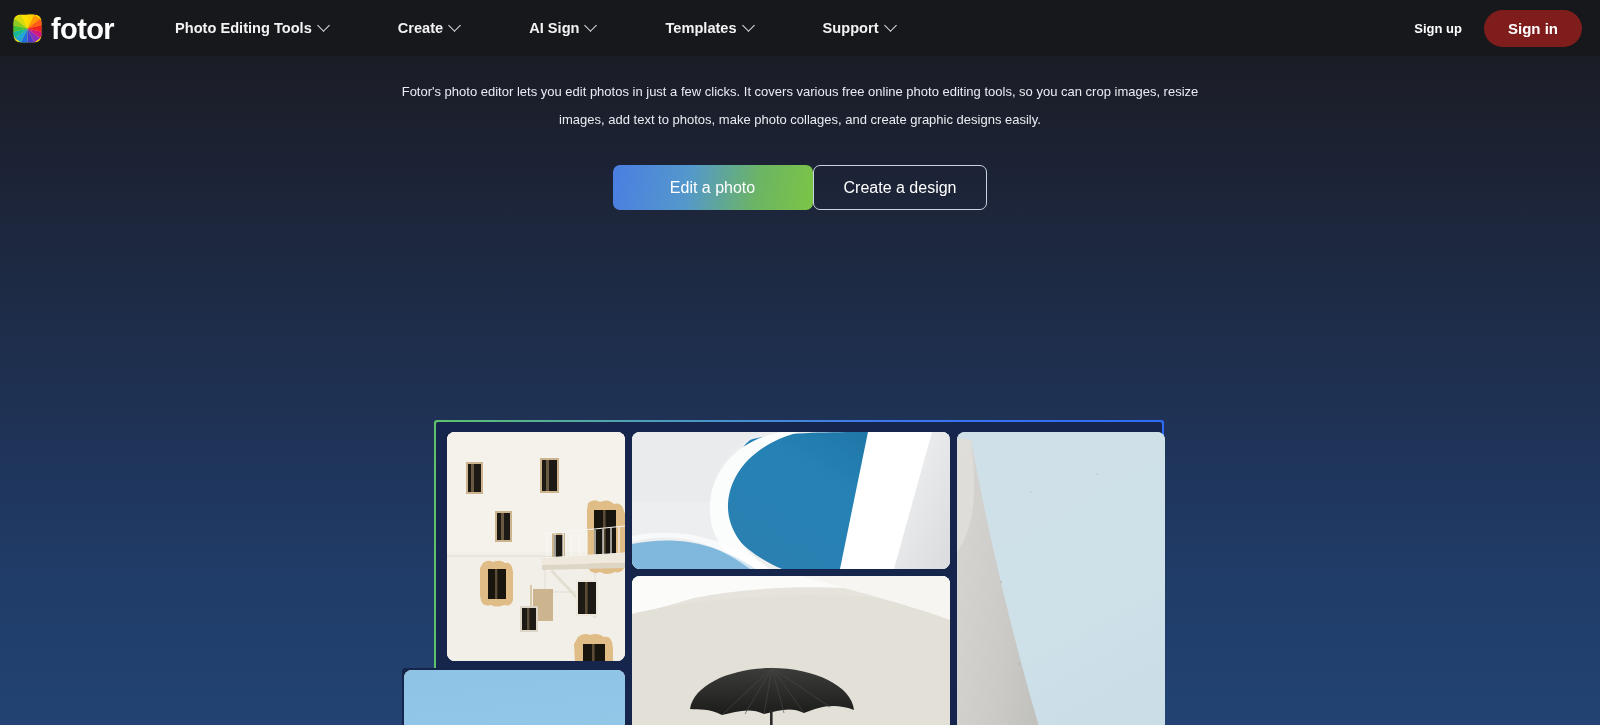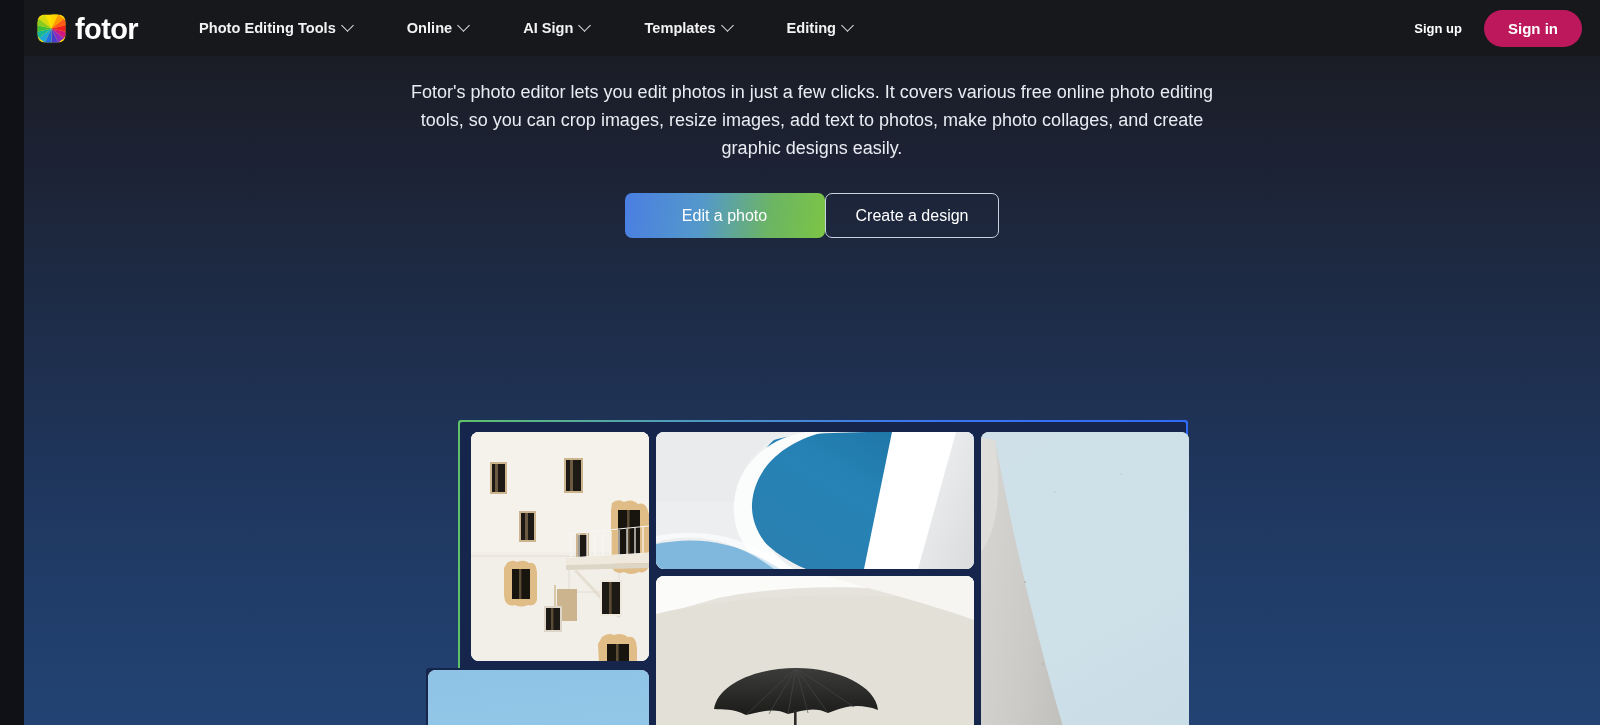--- a/index.html
+++ b/index.html
@@ -23,21 +23,20 @@
     background: linear-gradient(180deg,
         #191a1f 0%,
         #1b1e28 10%,
         #1c2234 22%,
         #1d2941 36%,
         #1e2f4e 50%,
         #1f355b 64%,
         #203c68 80%,
         #224373 100%);
     overflow: hidden;
-    margin-left: 24px;
   }
 
   
   .navbar {
     position: absolute;
     top: 0; left: 0; right: 0;
     height: 56px;
     background: #17181c;
     display: flex;
     align-items: center;
@@ -69,21 +68,21 @@
     font-size: 29px;
     font-weight: 700;
     letter-spacing: -0.6px;
     line-height: 1;
     position: relative;
     top: 1px;
   }
 
   .nav-links {
     display: flex;
-    gap: 1px;
+    gap: 16px;
     list-style: none;
   }
 
   .nav-item {
     display: flex;
     align-items: center;
     gap: 7px;
     color: #f2f2f3;
     font-size: 14.6px;
     font-weight: 600;
@@ -111,21 +110,21 @@
   .signup-link {
     color: #ffffff;
     font-size: 13px;
     font-weight: 700;
     cursor: pointer;
     padding: 6px 4px;
     white-space: nowrap;
   }
 
   .signin-btn {
-    background: #be185d;
+    background: #7f1d1d;
     color: #ffffff;
     font-size: 15px;
     font-weight: 600;
     border: none;
     border-radius: 20px;
     padding: 10px 24px;
     cursor: pointer;
     font-family: inherit;
     white-space: nowrap;
   }
@@ -143,21 +142,21 @@
     font-size: 43px;
     font-weight: 700;
     letter-spacing: -0.3px;
     line-height: 1.15;
   }
 
   .hero-sub {
     margin: 22px auto 0;
     width: 810px;
     color: #e9ecf2;
-    font-size: 18px;
+    font-size: 13px;
     line-height: 28px;
     font-weight: 400;
   }
 
   .cta-row {
     margin-top: 31px;
     display: flex;
     justify-content: center;
     align-items: center;
   }
@@ -278,33 +277,33 @@
       </span>
       <span class="brand-name">fotor</span>
     </a>
 
     <ul class="nav-links">
       <li class="nav-item">
         <span>Photo Editing Tools</span>
         <i class="chev"></i>
       </li>
       <li class="nav-item">
-        <span>Online</span>
+        <span>Create</span>
         <i class="chev"></i>
       </li>
       <li class="nav-item">
         <span>AI Sign</span>
         <i class="chev"></i>
       </li>
       <li class="nav-item">
         <span>Templates</span>
         <i class="chev"></i>
       </li>
       <li class="nav-item">
-        <span>Editing</span>
+        <span>Support</span>
         <i class="chev"></i>
       </li>
     </ul>
 
     <div class="nav-right">
       <span class="signup-link">Sign up</span>
       <button class="signin-btn">Sign in</button>
     </div>
   </nav>
 

